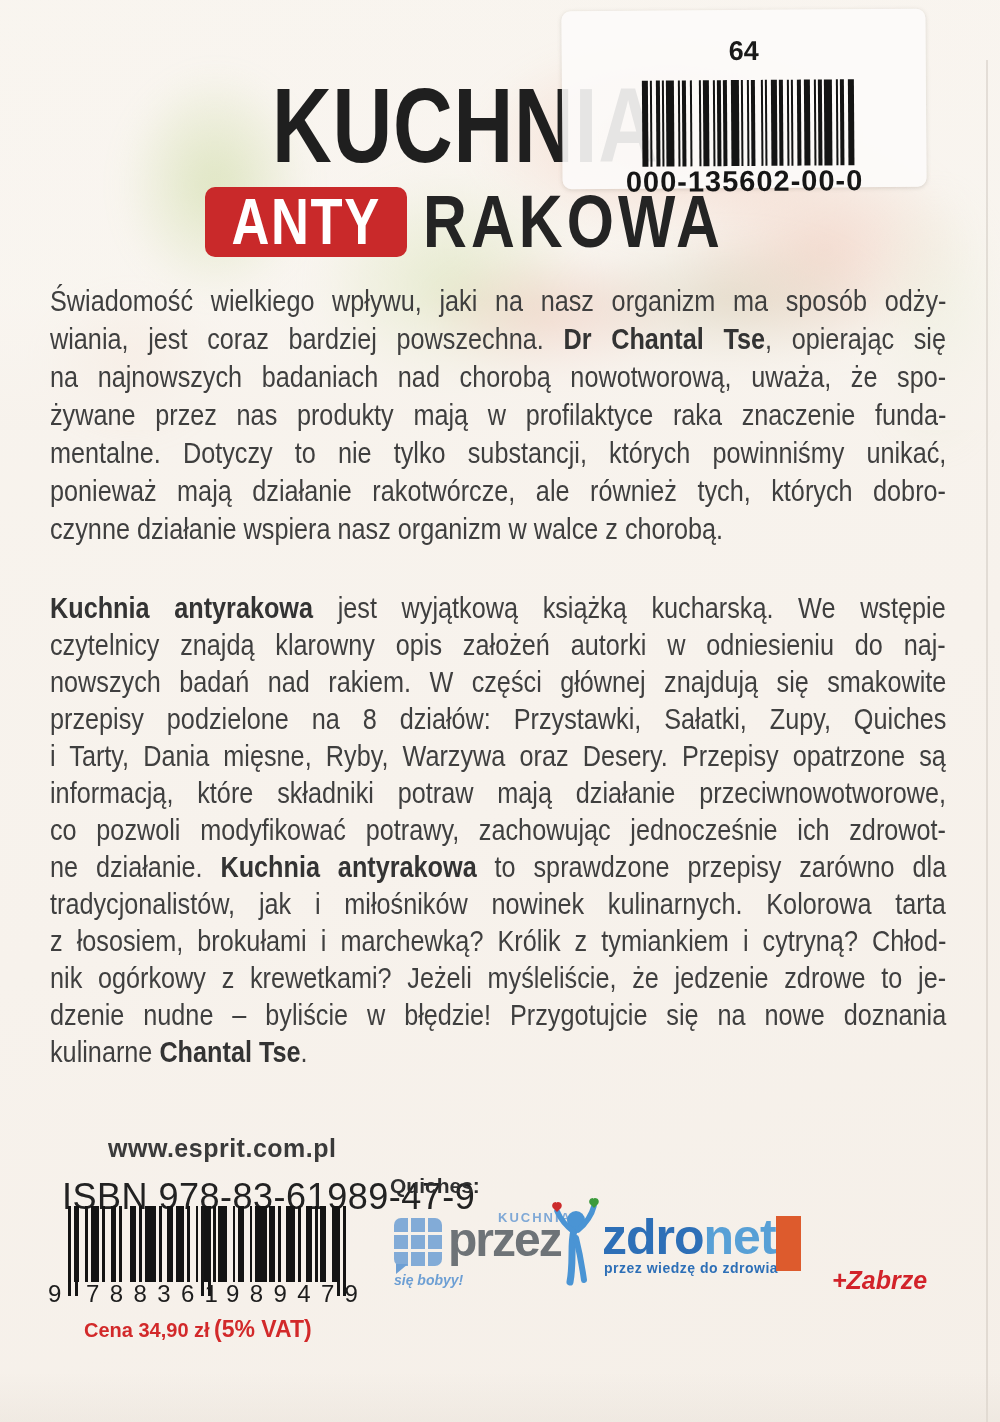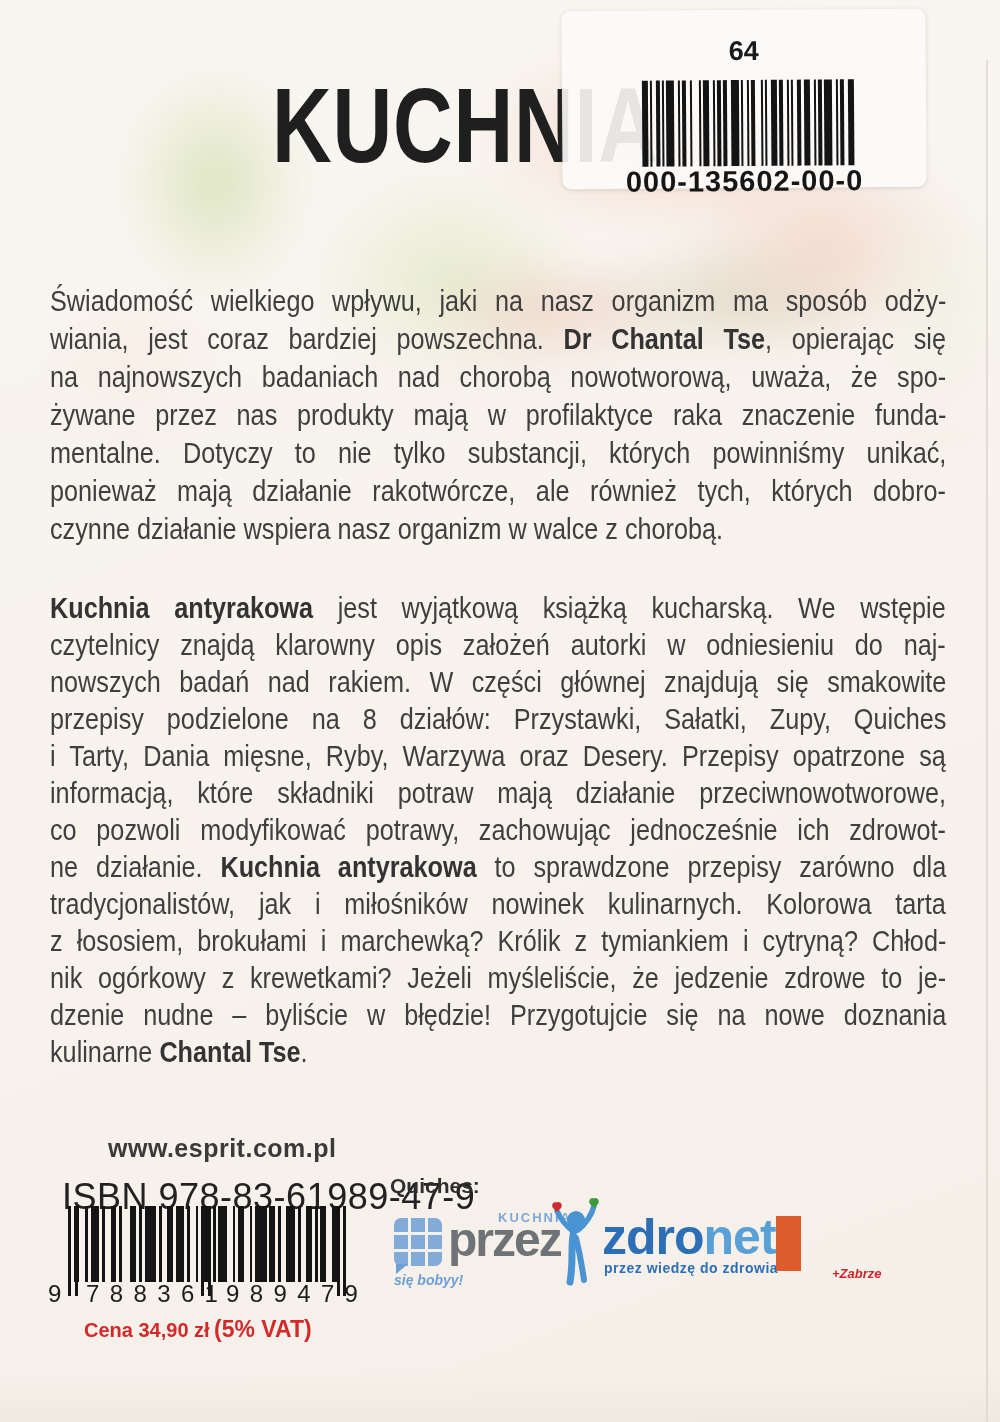--- a/index.html
+++ b/index.html
@@ -78,39 +78,45 @@
   .bobyy-tagline{position:absolute;left:0px;top:58px;font-size:14px;font-style:italic;font-weight:700;color:var(--bobyy_blue,#6d9fd4);white-space:nowrap;}
   .logo-zdronet{position:absolute;left:550px;top:1198px;width:200px;height:90px;}
   .zdro-fig{position:absolute;left:0;top:0;}
   .zdro-word{position:absolute;left:52px;top:14px;font-size:50px;font-weight:700;letter-spacing:-1px;line-height:1;}
   .zdro-word .zdro{color:var(--zdronet_blue,#2d6fb7);}
   .zdro-word .net{color:var(--zdronet_light,#58a0d6);}
   .zdro-tagline{position:absolute;left:54px;top:62px;font-size:14px;font-weight:700;color:var(--zdronet_blue,#2d6fb7);letter-spacing:.5px;white-space:nowrap;}
   .logo-gazeta{position:absolute;left:776px;top:1214px;width:130px;height:80px;}
   .gazeta-rect{position:absolute;left:0;top:2px;width:25px;height:55px;background:var(--gazeta_orange,#dd5b2d);}
   .gazeta-text{position:absolute;left:22px;top:0;font-size:31px;font-weight:800;color:#161616;line-height:27px;letter-spacing:-1px;}
-  .gazeta-zabrze{position:absolute;left:56px;top:52px;font-size:13px;font-weight:700;font-style:italic;color:var(--gazeta_red,#d2232a);}
+  .gazeta-zabrze{position:absolute;left:56px;top:52px;font-size:25px;font-weight:700;font-style:italic;color:var(--gazeta_red,#d2232a);}
 </style>
 </head>
 <body>
 
 <div class="cover">
   <div class="photo">
     <div class="blob b1"></div>
     <div class="blob b2"></div>
     <div class="blob b3"></div>
     <div class="blob b4"></div>
     <div class="blob b5"></div>
     <div class="blob b6"></div>
     <div class="blob b7"></div>
     <div class="blob b8"></div>
     <div class="veil"></div>
   </div>
 
   <div class="title-kuchnia">KUCHNIA</div>
+  <div class="title-row2">
+    <div class="anty-box">
+      <span>ANTY</span>
+    </div>
+    <div class="rakowa">RAKOWA</div>
+  </div>
 
   <div class="sticker">
     <div class="sticker-num">64</div>
     <div class="sticker-bars" id="stickerBars">
         <span class="bar" style="left: 0px; width: 6.05714px;"></span>
         <span class="bar" style="left: 8.07619px; width: 2.01905px;"></span>
         <span class="bar" style="left: 14.1333px; width: 4.0381px;"></span>
         <span class="bar" style="left: 20.1905px; width: 2.01905px;"></span>
         <span class="bar" style="left: 24.2286px; width: 8.07619px;"></span>
         <span class="bar" style="left: 36.3429px; width: 2.01905px;"></span>

